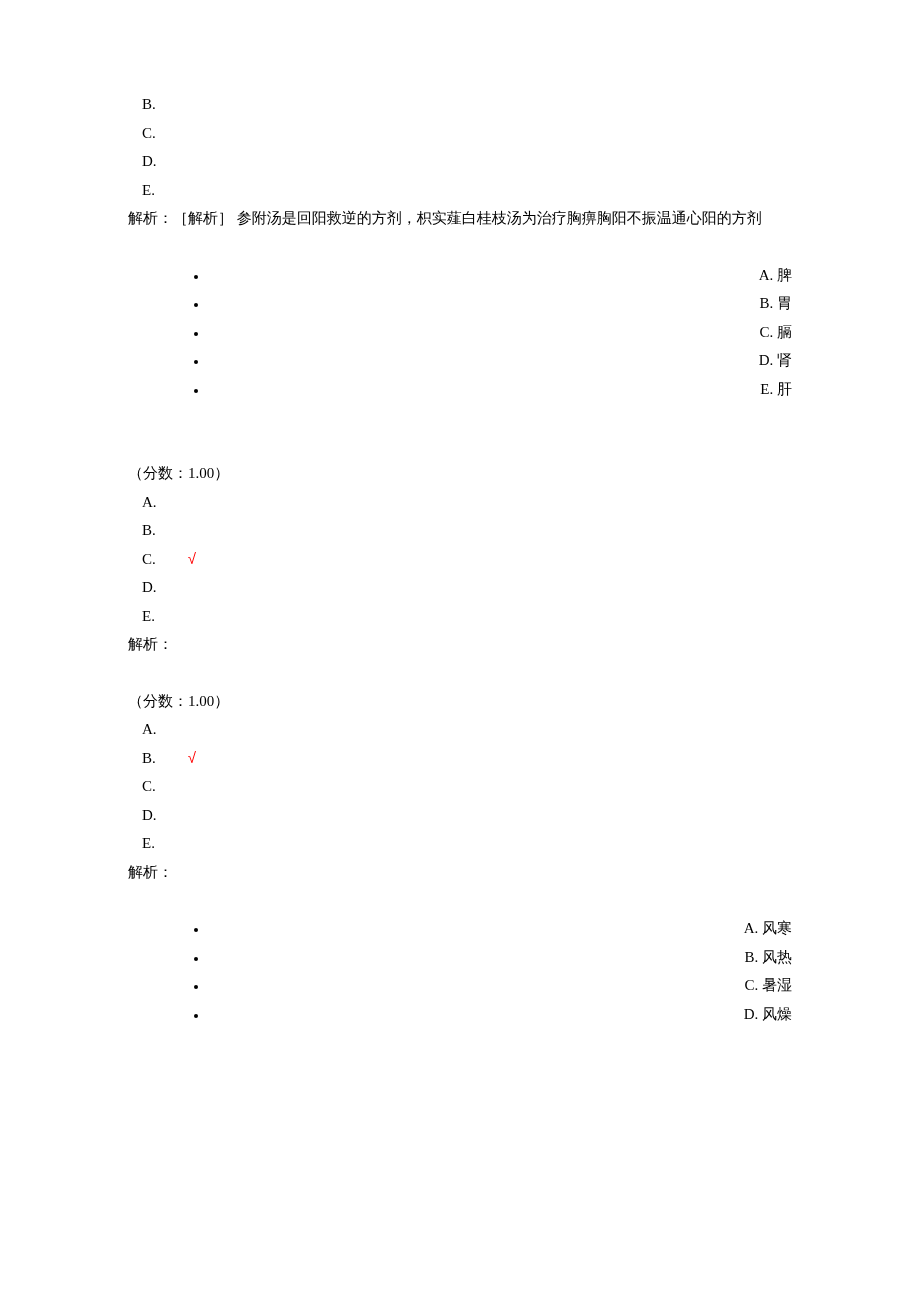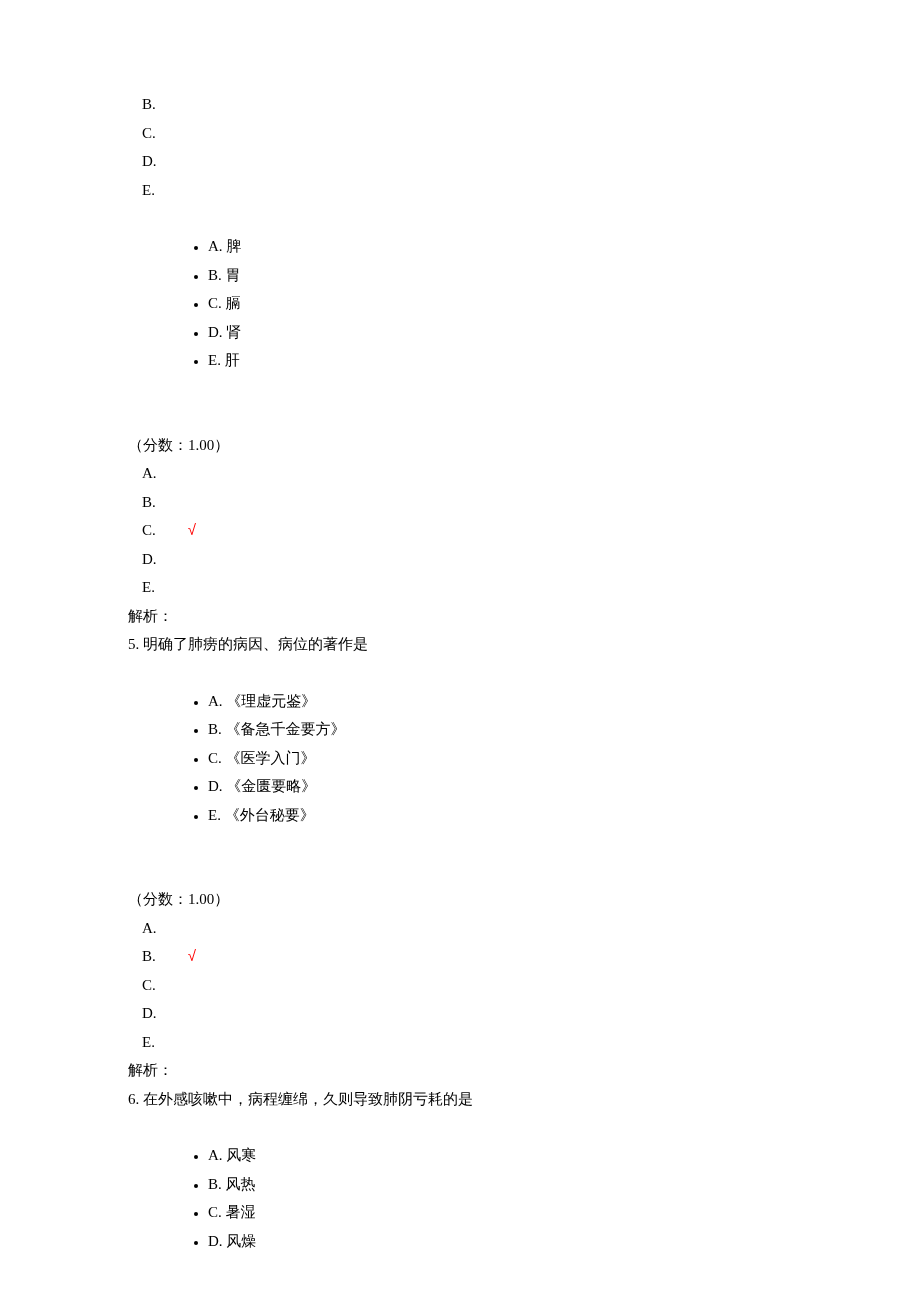--- a/index.html
+++ b/index.html
@@ -33,20 +33,21 @@
   .explanation {
     padding-left: 0;
   }
   .question-stem {
     padding-left: 0;
   }
   ul.options {
     list-style: disc;
     padding-left: 80px;
     margin: 28px 0 28px 0;
+    text-align: right;
   }
   ul.options li {
     line-height: 1.9;
     padding-left: 0;
   }
   ul.options li::marker {
     font-size: 12px;
   }
   .score-line {
     padding-left: 0;
@@ -66,20 +67,21 @@
   </div>
   <div class="answer-line">
     <span class="letter">C.</span>
   </div>
   <div class="answer-line">
     <span class="letter">D.</span>
   </div>
   <div class="answer-line">
     <span class="letter">E.</span>
   </div>
+  <div class="explanation">解析：［解析］ 参附汤是回阳救逆的方剂，枳实薤白桂枝汤为治疗胸痹胸阳不振温通心阳的方剂</div>
 
   <ul class="options">
     <li><span>A. 脾</span></li>
     <li><span>B. 胃</span></li>
     <li><span>C. 膈</span></li>
     <li><span>D. 肾</span></li>
     <li><span>E. 肝</span></li>
   </ul>
   <div class="blank-gap"></div>
   <div class="score-line">（分数：1.00）</div>
@@ -94,53 +96,40 @@
     <span class="correct-mark">√</span>
   </div>
   <div class="answer-line">
     <span class="letter">D.</span>
   </div>
   <div class="answer-line">
     <span class="letter">E.</span>
   </div>
   <div class="explanation">解析：</div>
 
-  <div class="question-stem">
-    <span>5.</span>&nbsp;<span>明确了肺痨的病因、病位的著作是</span>
-  </div>
-  <ul class="options">
-    <li><span>A. 《理虚元鉴》</span></li>
-    <li><span>B. 《备急千金要方》</span></li>
-    <li><span>C. 《医学入门》</span></li>
-    <li><span>D. 《金匮要略》</span></li>
-    <li><span>E. 《外台秘要》</span></li>
-  </ul>
   <div class="blank-gap"></div>
   <div class="score-line">（分数：1.00）</div>
   <div class="answer-line">
     <span class="letter">A.</span>
   </div>
   <div class="answer-line">
     <span class="letter">B.</span>
     <span class="correct-mark">√</span>
   </div>
   <div class="answer-line">
     <span class="letter">C.</span>
   </div>
   <div class="answer-line">
     <span class="letter">D.</span>
   </div>
   <div class="answer-line">
     <span class="letter">E.</span>
   </div>
   <div class="explanation">解析：</div>
 
-  <div class="question-stem">
-    <span>6.</span>&nbsp;<span>在外感咳嗽中，病程缠绵，久则导致肺阴亏耗的是</span>
-  </div>
   <ul class="options">
     <li><span>A. 风寒</span></li>
     <li><span>B. 风热</span></li>
     <li><span>C. 暑湿</span></li>
     <li><span>D. 风燥</span></li>
 
   </ul>
 
 </div>
 

